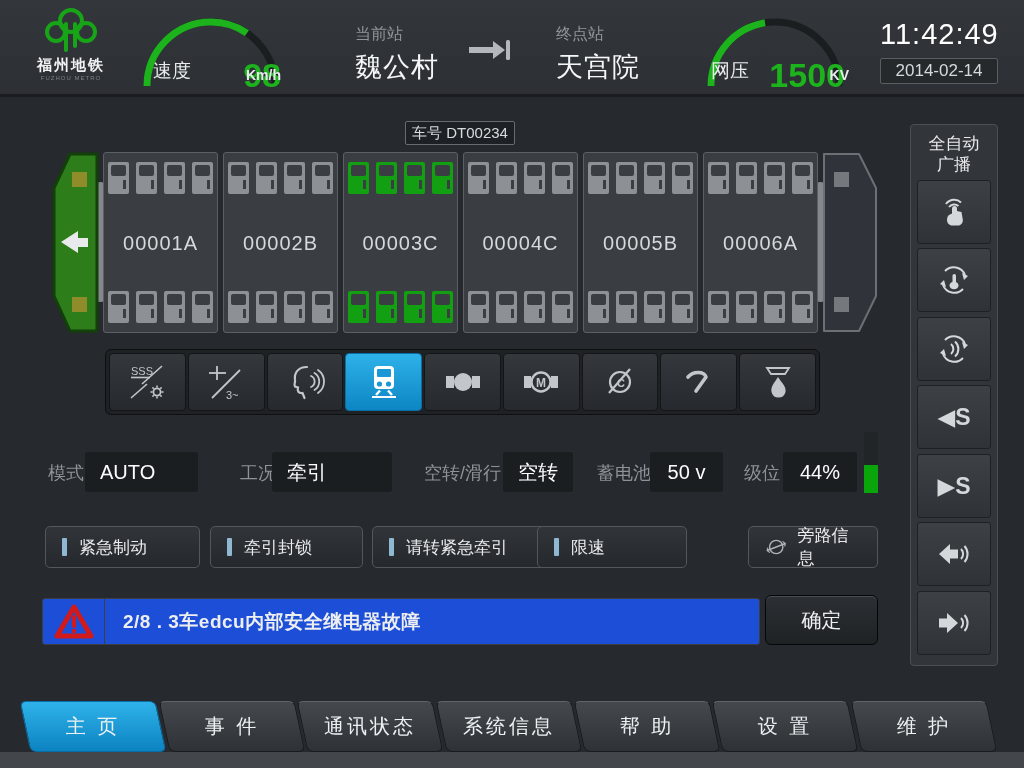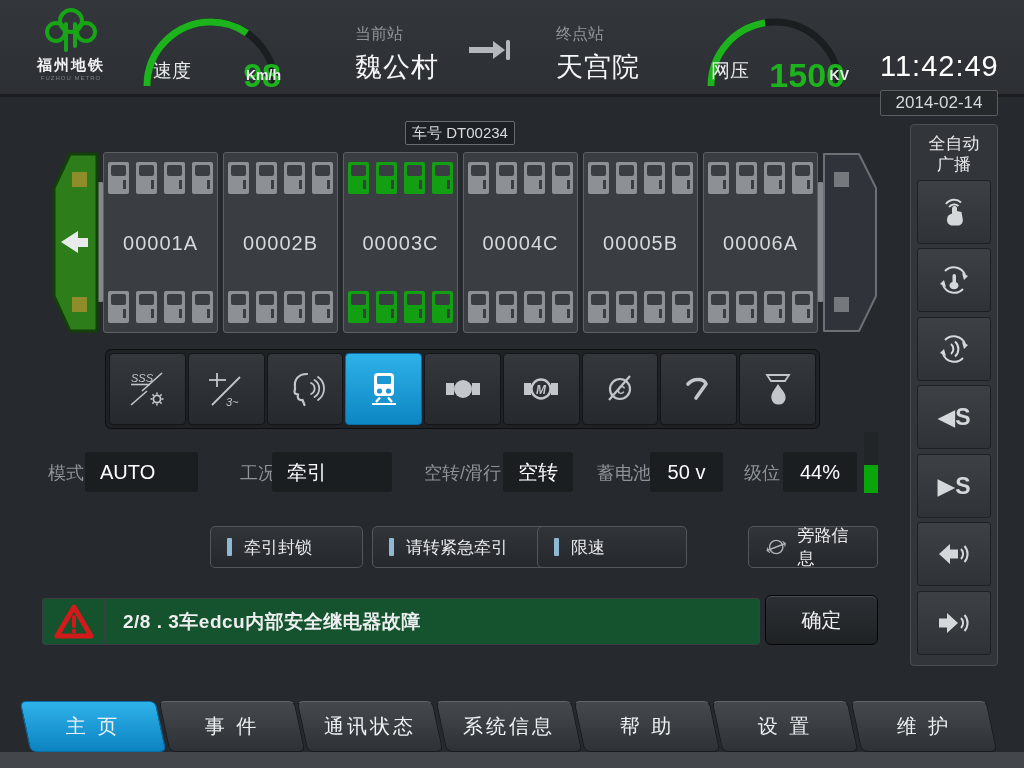--- a/index.html
+++ b/index.html
@@ -23,21 +23,21 @@
   .g-unit { position:absolute; right:0px; bottom:7px; color:#e9ebed; font-size:14px; font-weight:bold; }
   .gauge.volt .g-label { left:6px; }
   .gauge.volt .g-unit { right:-4px; }
 
   .station { position:absolute; top:24px; }
   .station.cur { left:355px; } .station.term { left:556px; }
   .st-label { color:#8f959a; font-size:16px; }
   .st-name { color:#f4f6f7; font-size:27px; font-weight:normal; margin-top:4px; letter-spacing:1px; }
   .transfer { position:absolute; left:467px; top:38px; }
 
-  .clock { position:absolute; left:880px; top:18px; width:118px; text-align:center;margin-top:32px; }
+  .clock { position:absolute; left:880px; top:18px; width:118px; text-align:center; }
   .clock-time { color:#ffffff; font-size:29px; letter-spacing:1px; }
   .clock-date { margin-top:7px; border:1px solid #5a5e62; background:#26292c; border-radius:2px;
     color:#d6d9dc; font-size:17px; padding:2px 0; }
 
   
   .train-no { position:absolute; left:405px; top:121px; width:110px; height:24px;
     border:1px solid #686c70; background:#1d2024; border-radius:2px;
     color:#d9dcdf; font-size:15px; text-align:center; line-height:22px; }
   .cab { position:absolute; top:152px; }
   .cab.head { left:52px; } .cab.tail { left:822px; }
@@ -48,23 +48,23 @@
   .car-id { position:absolute; top:50%; left:0; width:100%; transform:translateY(-50%);
     text-align:center; color:#d6d9dc; font-size:20px; letter-spacing:1px; }
   .door-row { position:absolute; left:0; right:0; display:flex; justify-content:center; gap:7px; }
   .door-row.top { top:9px; } .door-row.bottom { bottom:9px; }
   .door { position:relative; width:21px; height:32px; background:#8d9195; border-radius:2px; }
   .door .win { position:absolute; left:3px; top:3px; width:15px; height:11px; background:#3a3e42; border-radius:2px; }
   .door .hdl { position:absolute; right:3px; top:18px; width:3px; height:9px; background:#3a3e42; }
   .car.doors-open .door { background:#12a012; }
 
   
-  .toolbar { position:absolute; left:105px; top:349px; width:715px; height:80px;
+  .toolbar { position:absolute; left:105px; top:349px; width:715px; height:66px;
     background:#1f2225; border:1px solid #0d0f11; border-radius:6px;
-    display:flex; gap:2px; padding:3px;font-style:italic; }
+    display:flex; gap:2px; padding:3px; }
   .tool { flex:1; background:linear-gradient(#34383c,#26292d); border:1px solid #131518;
     border-radius:4px; display:flex; align-items:center; justify-content:center; cursor:pointer; }
   .tool.active { background:linear-gradient(#2eb1e9,#0d86c3); border-color:#0a6ea6; }
   .tool svg { display:block; }
 
   
   .f-label { position:absolute; top:461px; color:#8d9398; font-size:18px; }
   .f-box { position:absolute; top:452px; height:40px; background:#1b1e21; border-radius:3px;
     color:#fdfdfe; font-size:20px; line-height:40px; }
   .f-box.pad { padding-left:15px; } .f-box.ctr { text-align:center; }
@@ -73,21 +73,21 @@
 
   
   .warn { position:absolute; top:526px; height:42px; background:linear-gradient(#31353a,#25282c);
     border:1px solid #53575b; border-radius:5px; color:#e9ebed; font-size:17px;
     display:flex; align-items:center; padding:0 16px; cursor:pointer; }
   .warn .mark { width:5px; height:18px; background:#8fb9d2; border-radius:1px; margin-right:12px; }
   .warn.bypass { gap:10px; }
 
   
   .alarm { position:absolute; left:42px; top:598px; width:718px; height:47px;
-    background:#14532d; border:1px solid #3b3f43; border-radius:3px; display:flex; align-items:center; }
+    background:#1d4ed8; border:1px solid #3b3f43; border-radius:3px; display:flex; align-items:center; }
   .alarm-icon { width:62px; display:flex; justify-content:center; border-right:1px solid #3b3f43;
     height:100%; align-items:center; }
   .alarm-msg { color:#eceef0; font-size:19px; font-weight:bold; padding-left:18px; letter-spacing:0.5px; }
   .confirm { position:absolute; left:765px; top:595px; width:113px; height:50px;
     background:linear-gradient(#2c3034,#1f2225); border:1px solid #050607; border-radius:6px;
     box-shadow:inset 0 1px 0 #4a4e52; color:#eef0f2; font-size:20px; text-align:center;
     line-height:48px; cursor:pointer; }
 
   
   .sidebar { position:absolute; left:910px; top:124px; width:88px; height:542px;
@@ -512,20 +512,24 @@
   <div class="f-label" style="left:424px">空转/滑行</div>
   <div class="f-box ctr" style="left:503px;width:70px">空转</div>
   <div class="f-label" style="left:597px">蓄电池</div>
   <div class="f-box ctr" style="left:650px;width:73px">50 v</div>
   <div class="f-label" style="left:744px">级位</div>
   <div class="f-box ctr" style="left:783px;width:74px">44%</div>
   <div class="level-bar">
       <div class="level-fill" style="height: 46%;"></div>
     </div>
 
+  <div class="warn" style="left:45px;width:155px">
+    <span class="mark"></span>
+    <span>紧急制动</span>
+  </div>
   <div class="warn" style="left:210px;width:153px">
     <span class="mark"></span>
     <span>牵引封锁</span>
   </div>
   <div class="warn" style="left:372px;width:177px">
     <span class="mark"></span>
     <span>请转紧急牵引</span>
   </div>
   <div class="warn" style="left:537px;width:150px">
     <span class="mark"></span>

